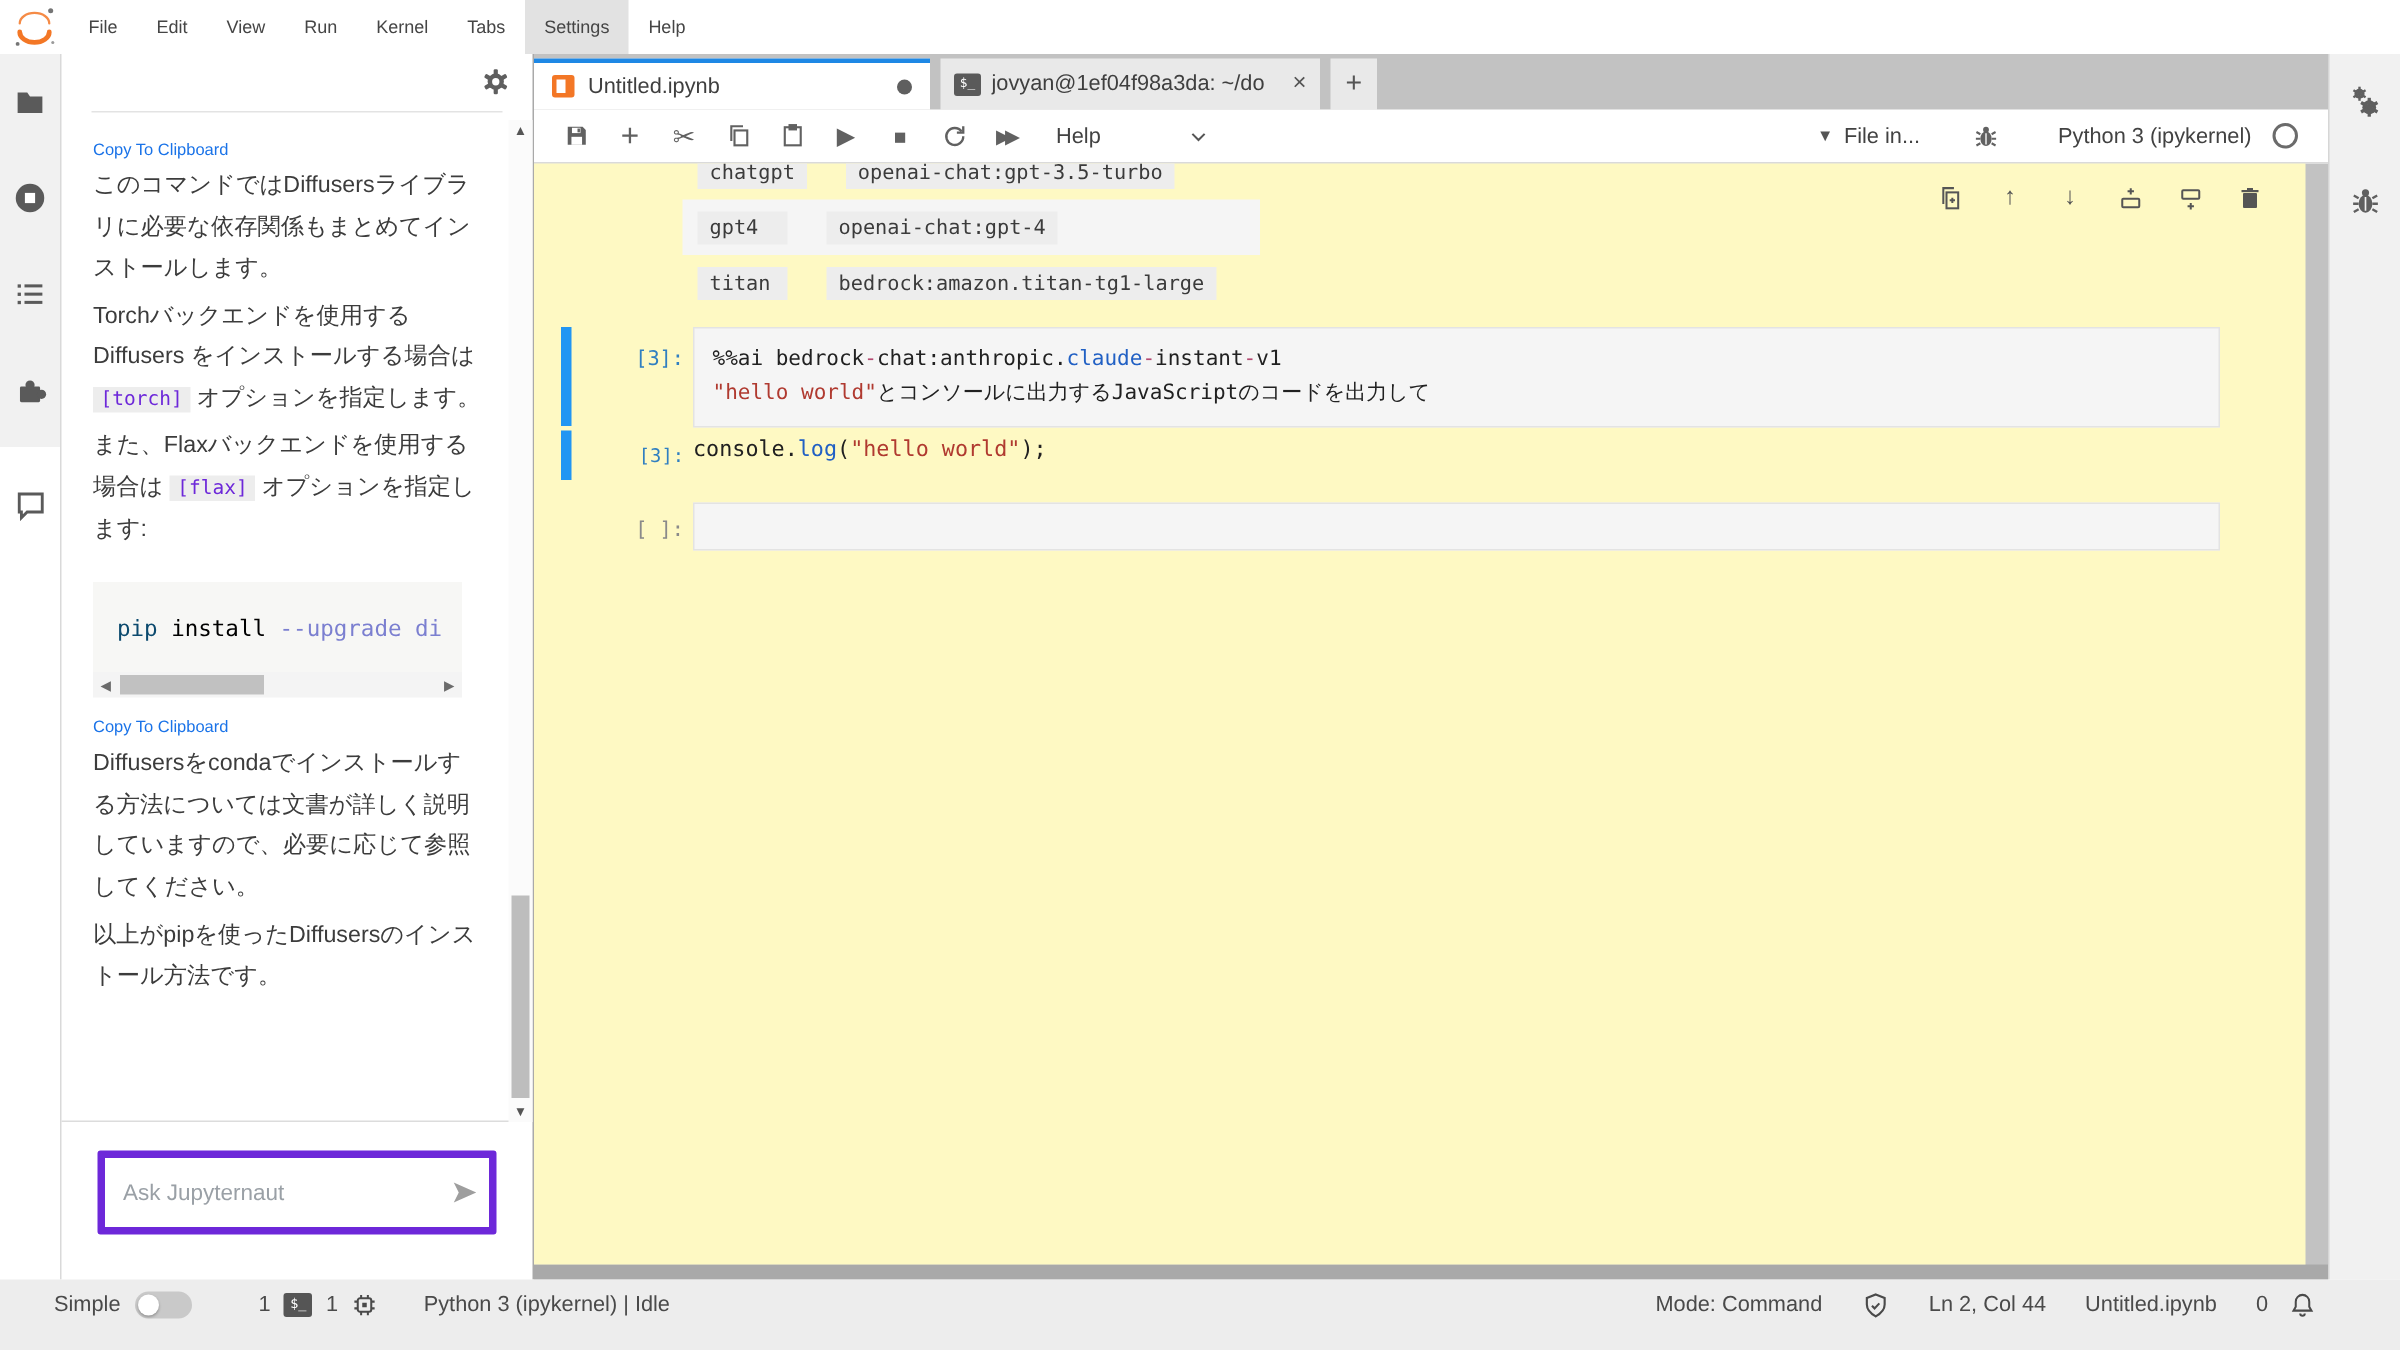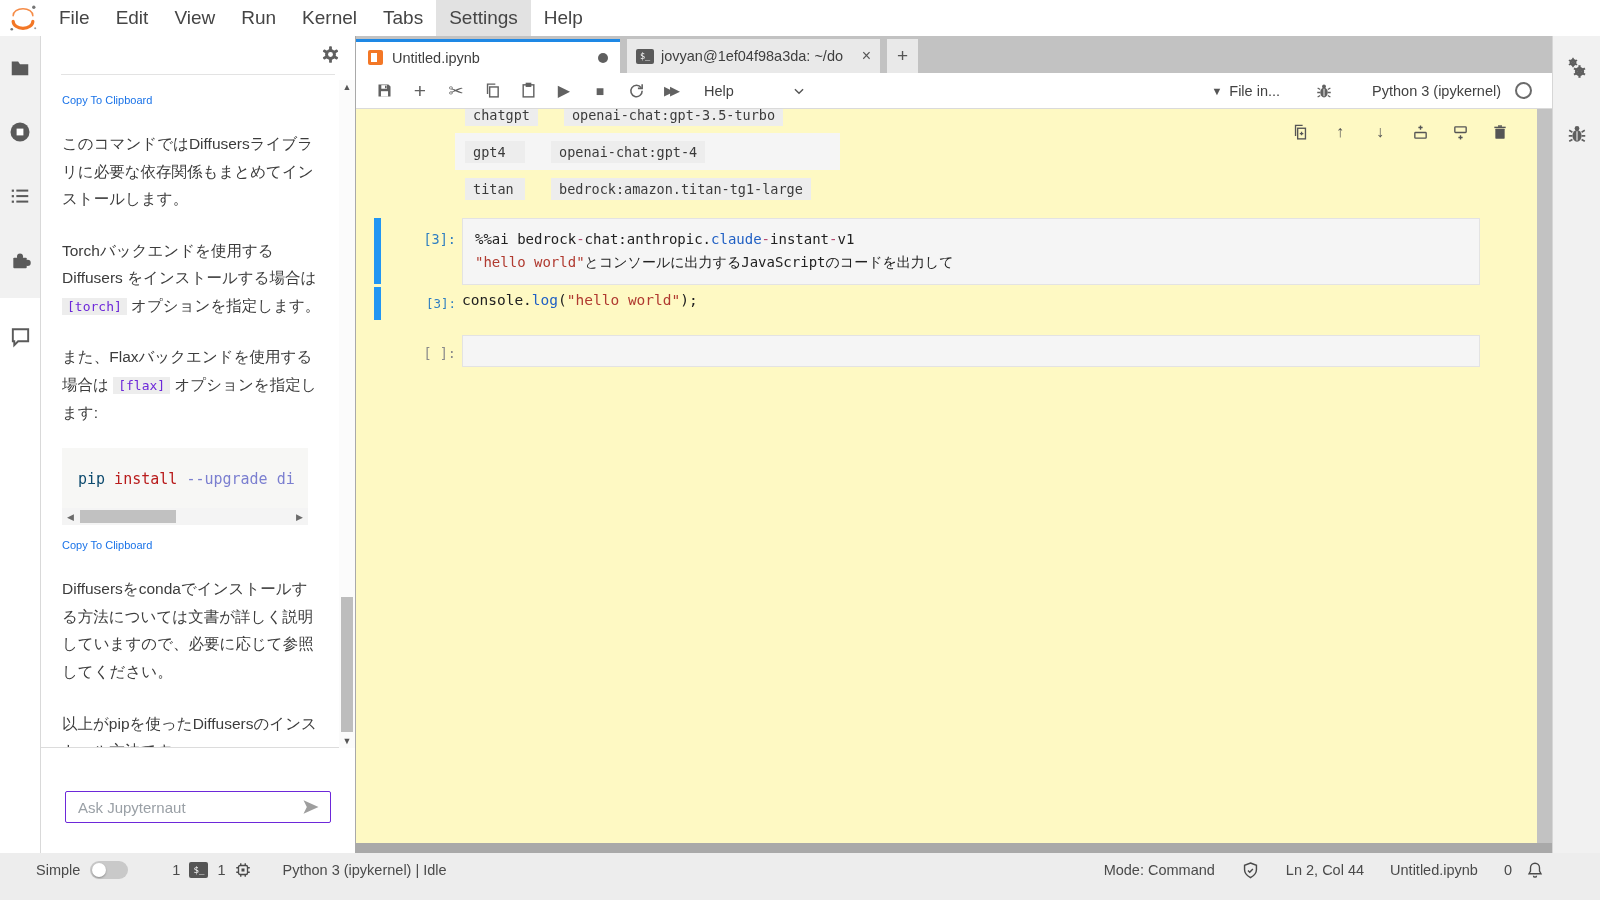--- a/index.html
+++ b/index.html
@@ -2,44 +2,44 @@
 <html><head>
 <meta charset="utf-8">
 <style>
   * { margin:0; padding:0; box-sizing:border-box; }
   html,body { width:1600px; height:900px; overflow:hidden; }
   body { font-family:"Liberation Sans",sans-serif; background:#fff; position:relative; color:#3c3c3c; }
   .ico svg{display:block}
   
   #menubar{position:absolute;top:0;left:0;right:0;height:36px;background:#fff;display:flex;align-items:center;z-index:5}
   #logo{width:46px;display:flex;justify-content:center;align-items:center}
-  .menu-item{height:36px;line-height:36px;padding:0 13px;font-size:19px;color:#454545;cursor:default}
+  .menu-item{height:36px;line-height:36px;padding:0 13px;font-size:12px;color:#454545;cursor:default}
   .menu-item.active{background:#e2e2e2}
   
   #activity{position:absolute;top:36px;left:0;width:40px;bottom:47px;background:#fff}
   #activity .gray{position:absolute;top:0;left:0;right:0;height:262px;background:#f1f1f1;display:flex;flex-direction:column;align-items:center;padding-top:20px;gap:40px}
   .act-icon{width:24px;height:24px;display:flex;align-items:center;justify-content:center;color:#5a5a5a}
   #act-chat{position:absolute;top:276px;left:0;width:40px;height:48px;background:#fff;display:flex;align-items:center;justify-content:center}
   
   #chat{position:absolute;top:36px;left:40px;width:316px;bottom:47px;background:#fff;border-left:1px solid #d9d9d9;border-right:1px solid #a9a9a9}
   #chat-gear{position:absolute;top:8px;right:14px}
   #chat-divider{position:absolute;top:38px;left:20px;right:20px;border-top:1px solid #e3e3e3}
   #chat-msgs{position:absolute;top:44px;left:0;right:0;bottom:105px;overflow:hidden;border-bottom:1px solid #dcdcdc;padding:0 32px 0 21px}
   .copy-link{color:#1a73e8;font-weight:normal;font-size:11px;margin:14px 6px 0 0;cursor:pointer}
-  .jp{font-size:15.5px;line-height:1.78;color:#3c3c3c;margin-top:24px}
+  .jp{font-size:15.5px;line-height:1.78;color:#3c3c3c;margin-top:4px}
   .icode{font-family:"DejaVu Sans Mono",monospace;font-size:13px;background:#ededed;padding:1px 5px;color:#6d28d9}
   .code-block{background:#f7f7f5;margin-top:22px;padding:22px 0 20px 16px;font-family:"DejaVu Sans Mono",monospace;font-size:15px;white-space:nowrap;overflow:hidden;width:246px}
-  .tok-cmd{color:#0c4a6e}.tok-arg{color:#b91c1c}.tok-flag{color:#7b7fd0}
+  .tok-cmd{color:#0c4a6e}.tok-arg{color:#000000}.tok-flag{color:#7b7fd0}
   .h-scroll{width:246px;height:17px;background:#f4f4f4;position:relative}
   .h-scroll .arr{position:absolute;top:0;width:17px;height:17px;display:flex;align-items:center;justify-content:center;font-size:9px;color:#6b6b6b}
   .h-scroll .thumb{position:absolute;left:18px;top:2px;width:96px;height:13px;background:#c1c1c1}
   #chat-vscroll{position:absolute;top:44px;right:0;width:16px;bottom:105px;background:#fbfbfb}
   #chat-vscroll .arr{position:absolute;left:0;width:16px;height:14px;display:flex;align-items:center;justify-content:center;font-size:9px;color:#555}
   #chat-vscroll .thumb{position:absolute;left:2px;right:2px;bottom:16px;height:135px;background:#bdbdbd}
-  #chat-inputrow{position:absolute;bottom:30px;left:24px;right:24px;height:32px;border:1px solid #6d28d9;border-radius:2px;display:flex;align-items:center;background:#fff}
+  #chat-inputrow{position:absolute;bottom:30px;left:24px;right:24px;height:56px;border:5px solid #6d28d9;border-radius:2px;display:flex;align-items:center;background:#fff}
   #chat-inputrow input{flex:1;border:none;outline:none;font-size:15px;padding:0 12px;color:#444;font-family:"Liberation Sans",sans-serif;background:transparent}
   #chat-inputrow input::placeholder{color:#9aa0a6}
   #send-btn{width:38px;display:flex;justify-content:center;align-items:center}
   
   #dock{position:absolute;left:356px;right:48px;top:36px;bottom:47px;background:#c2c2c2;display:flex;flex-direction:column}
   #tabbar{height:37px;display:flex;align-items:flex-end}
   .tab{height:34px;display:flex;align-items:center;cursor:pointer}
   #tab-nb{width:264px;background:#fff;border-top:3px solid #1e88e5;padding:0 12px;gap:9px}
   #tab-term{width:253px;background:#e9e9e9;margin-left:7px;padding:0 9px;gap:7px}
   .tab-label{flex:1;font-size:14.5px;color:#3f3f3f;white-space:nowrap;overflow:hidden}

